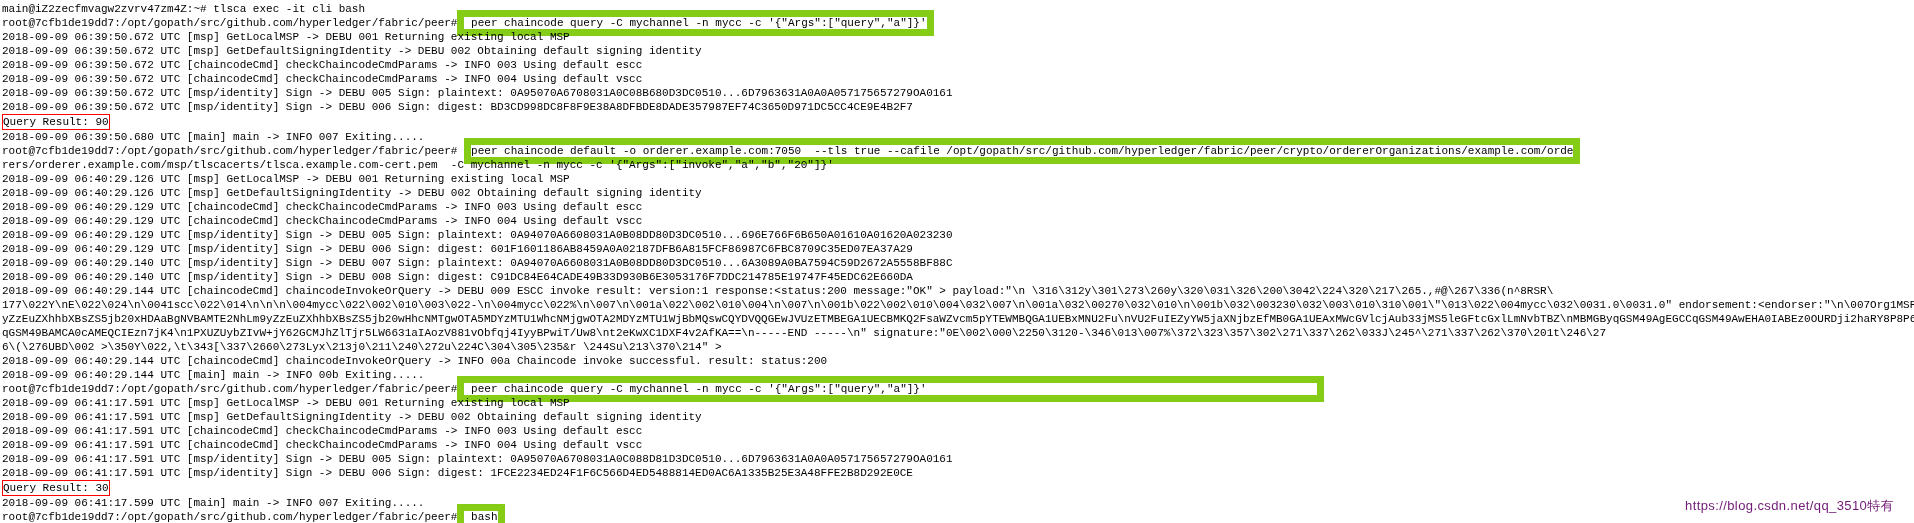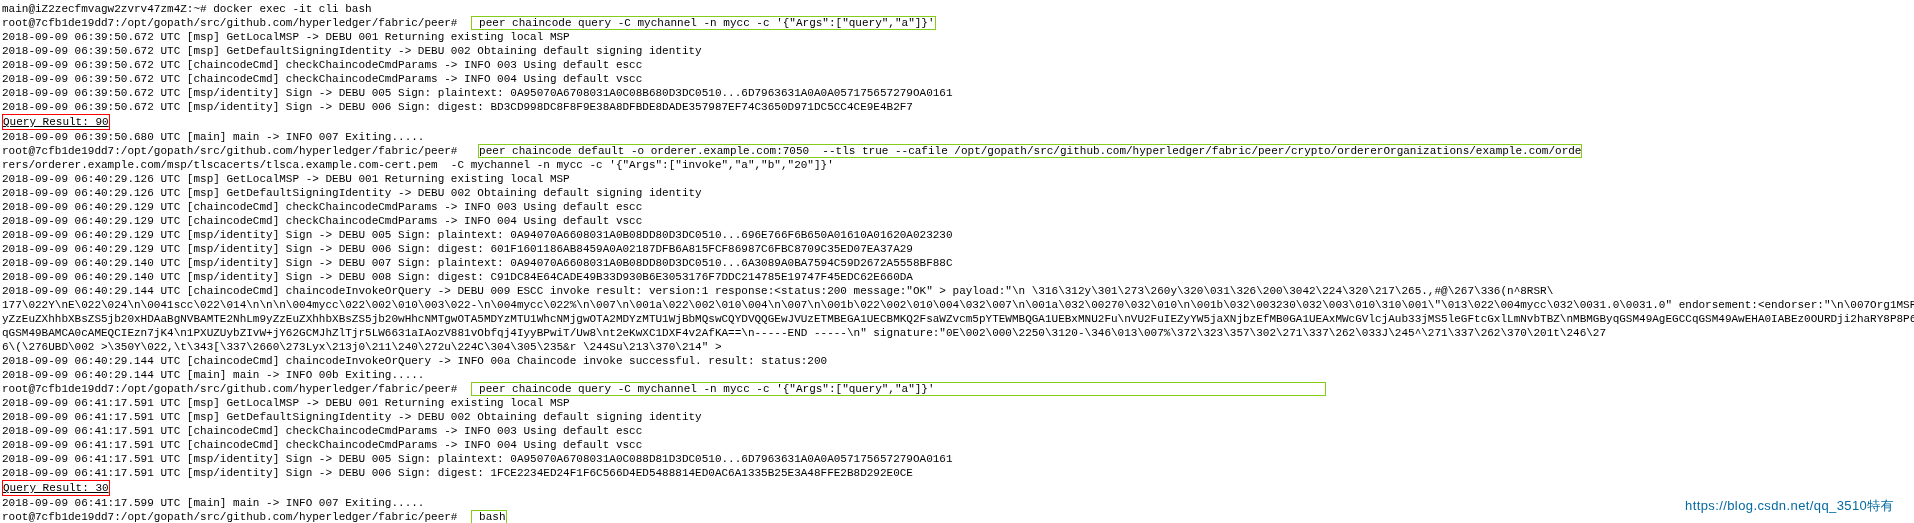--- a/index.html
+++ b/index.html
@@ -11,47 +11,45 @@
     line-height: 14px;
     color: #000000;
     white-space: nowrap;
     overflow: hidden;
     width: 1914px;
   }
   .line {
     white-space: pre;
   }
   .hl {
-    border: 1px solid #84cc16;
+    border: 7px solid #84cc16;
     display: inline;
     padding: 0;
-    margin-left: 14px;
   }
   .hl-block {
     border: 1px solid #ff0000;
     display: inline-block;
     padding: 0;
     line-height: 14px;
-    text-decoration: underline;
   }
   .watermark {
     position: absolute;
     right: 20px;
     bottom: 10px;
-    color: #0369a1;
+    color: #701a75;
     font-family: Arial, sans-serif;
     font-size: 13px;
     letter-spacing: .4px;
   }
 </style>
 </head>
 <body>
 
 <div>
-<div class="line"><span>main@iZ2zecfmvagw2zvrv47zm4Z:~# </span><span>docker exec -it cli bash</span></div>
+<div class="line"><span>main@iZ2zecfmvagw2zvrv47zm4Z:~# </span><span>tlsca exec -it cli bash</span></div>
 <div class="line"><span>root@7cfb1de19dd7:/opt/gopath/src/github.com/hyperledger/fabric/peer#</span><span class="hl"> peer chaincode query -C mychannel -n mycc -c '{"Args":["query","a"]}'</span></div>
 <div class="line">2018-09-09 06:39:50.672 UTC [msp] GetLocalMSP -&gt; DEBU 001 Returning existing local MSP</div>
 <div class="line">2018-09-09 06:39:50.672 UTC [msp] GetDefaultSigningIdentity -&gt; DEBU 002 Obtaining default signing identity</div>
 <div class="line">2018-09-09 06:39:50.672 UTC [chaincodeCmd] checkChaincodeCmdParams -&gt; INFO 003 Using default escc</div>
 <div class="line">2018-09-09 06:39:50.672 UTC [chaincodeCmd] checkChaincodeCmdParams -&gt; INFO 004 Using default vscc</div>
 <div class="line">2018-09-09 06:39:50.672 UTC [msp/identity] Sign -&gt; DEBU 005 Sign: plaintext: 0A95070A6708031A0C08B680D3DC0510...6D7963631A0A0A057175657279OA0161</div>
 <div class="line">2018-09-09 06:39:50.672 UTC [msp/identity] Sign -&gt; DEBU 006 Sign: digest: BD3CD998DC8F8F9E38A8DFBDE8DADE357987EF74C3650D971DC5CC4CE9E4B2F7</div>
 <div class="line"><span class="hl-block">Query Result: 90</span></div>
 <div class="line">2018-09-09 06:39:50.680 UTC [main] main -&gt; INFO 007 Exiting.....</div>
 <div class="line"><span>root@7cfb1de19dd7:/opt/gopath/src/github.com/hyperledger/fabric/peer# </span><span class="hl">peer chaincode default -o orderer.example.com:7050  --tls true --cafile /opt/gopath/src/github.com/hyperledger/fabric/peer/crypto/ordererOrganizations/example.com/orde</span></div>

